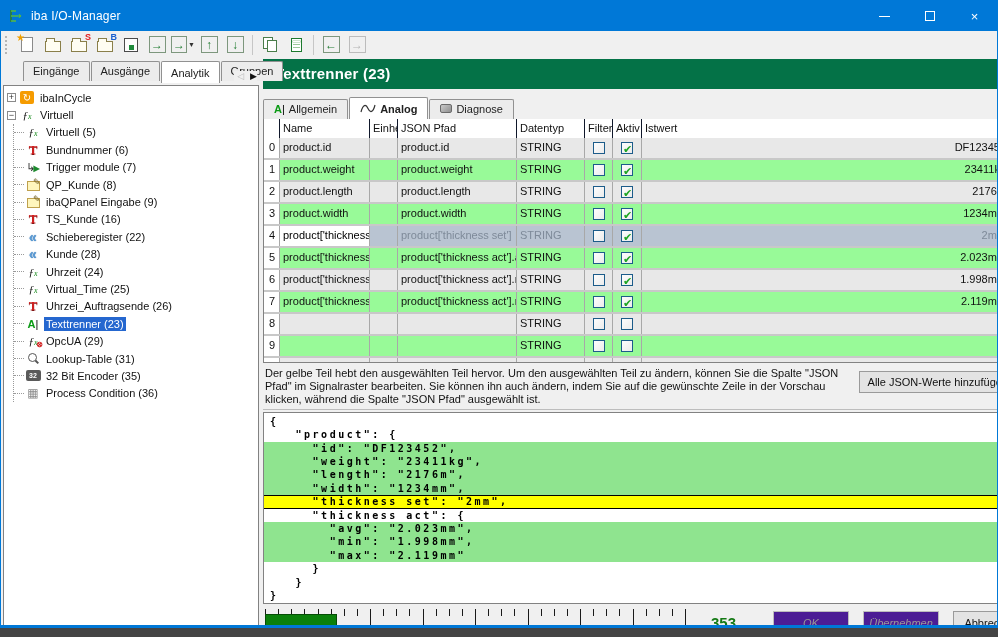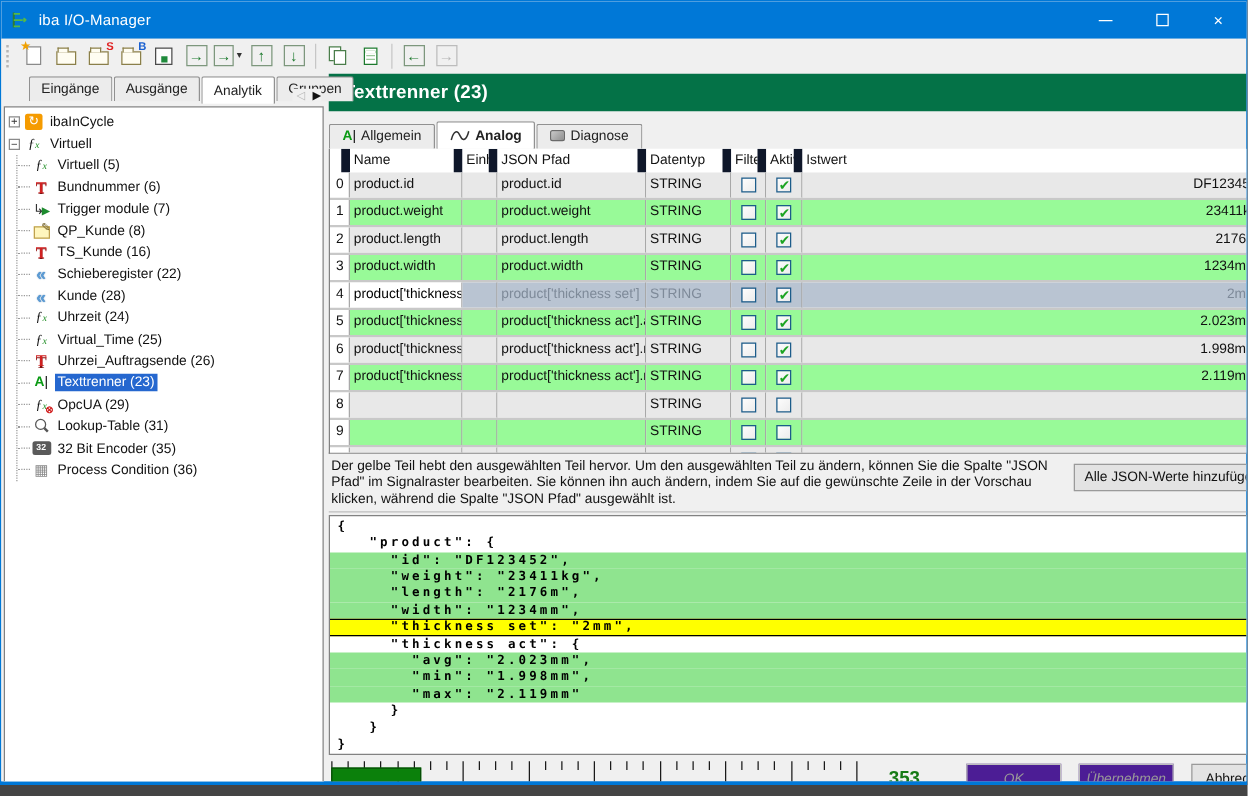--- a/index.html
+++ b/index.html
@@ -86,21 +86,21 @@
   .rtabs { display:flex; align-items:flex-end; height:26px; margin-top:4px; }
   .rtab { display:flex; align-items:center; gap:4px; font-size:11px; padding:3px 10px 4px; border:1px solid #919191;
           border-bottom:none; border-radius:2px 2px 0 0; background:#ececec; margin-right:1px; color:#222; }
   .rtab.active { background:#fff; font-weight:bold; padding-top:5px; position:relative; z-index:2; }
   .sine { width:16px; height:11px; }
   .chipico { width:12px; height:9px; background:linear-gradient(135deg,#c9c9c9,#8f8f8f); border:1px solid #6a6a6a; border-radius:2px; }
 
   
   .tablewrap { position:relative; background:#fff; border:1px solid #828282; border-top:none; height:245px; overflow:hidden; }
   .tgrid { display:grid; grid-template-columns:16px 90px 28px 119px 68px 28px 29px 1fr; margin-right:16px; }
-  .th { font-size:11px; color:#111; padding:3px 3px 4px; border-right:7px solid #0f172a; background:#fff; white-space:nowrap; overflow:hidden; }
+  .th { font-size:11px; color:#111; padding:3px 3px 4px; border-right:1px solid #0f172a; background:#fff; white-space:nowrap; overflow:hidden; }
   .trow { border-bottom:2px solid #c8c8c8; }
   .td { font-size:11px; height:20px; line-height:19px; padding:0 3px; border-right:1px solid #a8a8a8; white-space:nowrap; overflow:hidden; color:#111; }
   .td.num { background:#fff; text-align:right; padding-right:4px; border-right:1px solid #a8a8a8; }
   .td.val { text-align:right; padding-right:5px; }
   .td.cbc { display:flex; align-items:center; justify-content:center; }
   .cb { width:12px; height:12px; background:linear-gradient(135deg,#fdfdfd,#ececec); border:1px solid #1c5c8a; position:relative; }
   .cb.on::after { content:"\2714"; position:absolute; left:1px; top:-3px; color:#1ca422; font-size:11px; }
   .rs-gray  .td:not(.num) { background:#e8e8e8; }
   .rs-green .td:not(.num) { background:#98fa98; }
   .rs-sel   .td:not(.num) { background:#b9c4d2; color:#7e8a99; }
@@ -263,20 +263,27 @@
                   <span class="tic-trigger">↳<b>▶</b></span>
                 </span>
                 <span class="tlabel">Trigger module (7)</span>
               </div>
               <div class="titem">
                 <span class="stub"></span>
                 <span class="tico">
                   <span class="tic-note"></span>
                 </span>
                 <span class="tlabel">QP_Kunde (8)</span>
+              </div>
+              <div class="titem">
+                <span class="stub"></span>
+                <span class="tico">
+                  <span class="tic-note"></span>
+                </span>
+                <span class="tlabel">ibaQPanel Eingabe (9)</span>
               </div>
               <div class="titem">
                 <span class="stub"></span>
                 <span class="tico">
                   <span class="tic-T">T</span>
                 </span>
                 <span class="tlabel">TS_Kunde (16)</span>
               </div>
               <div class="titem">
                 <span class="stub"></span>

